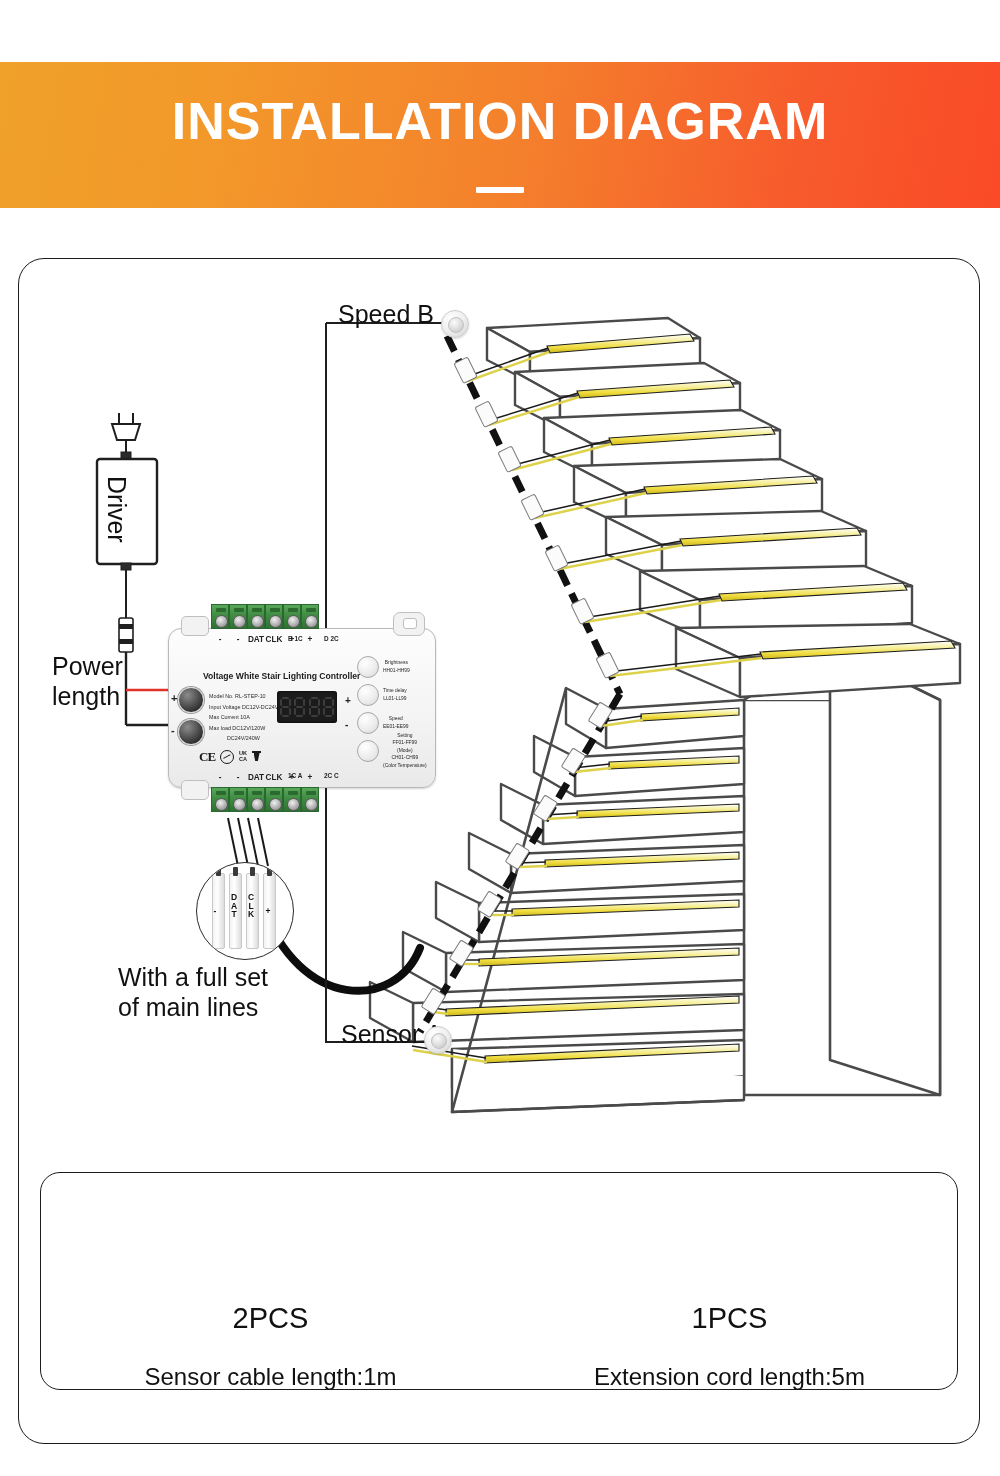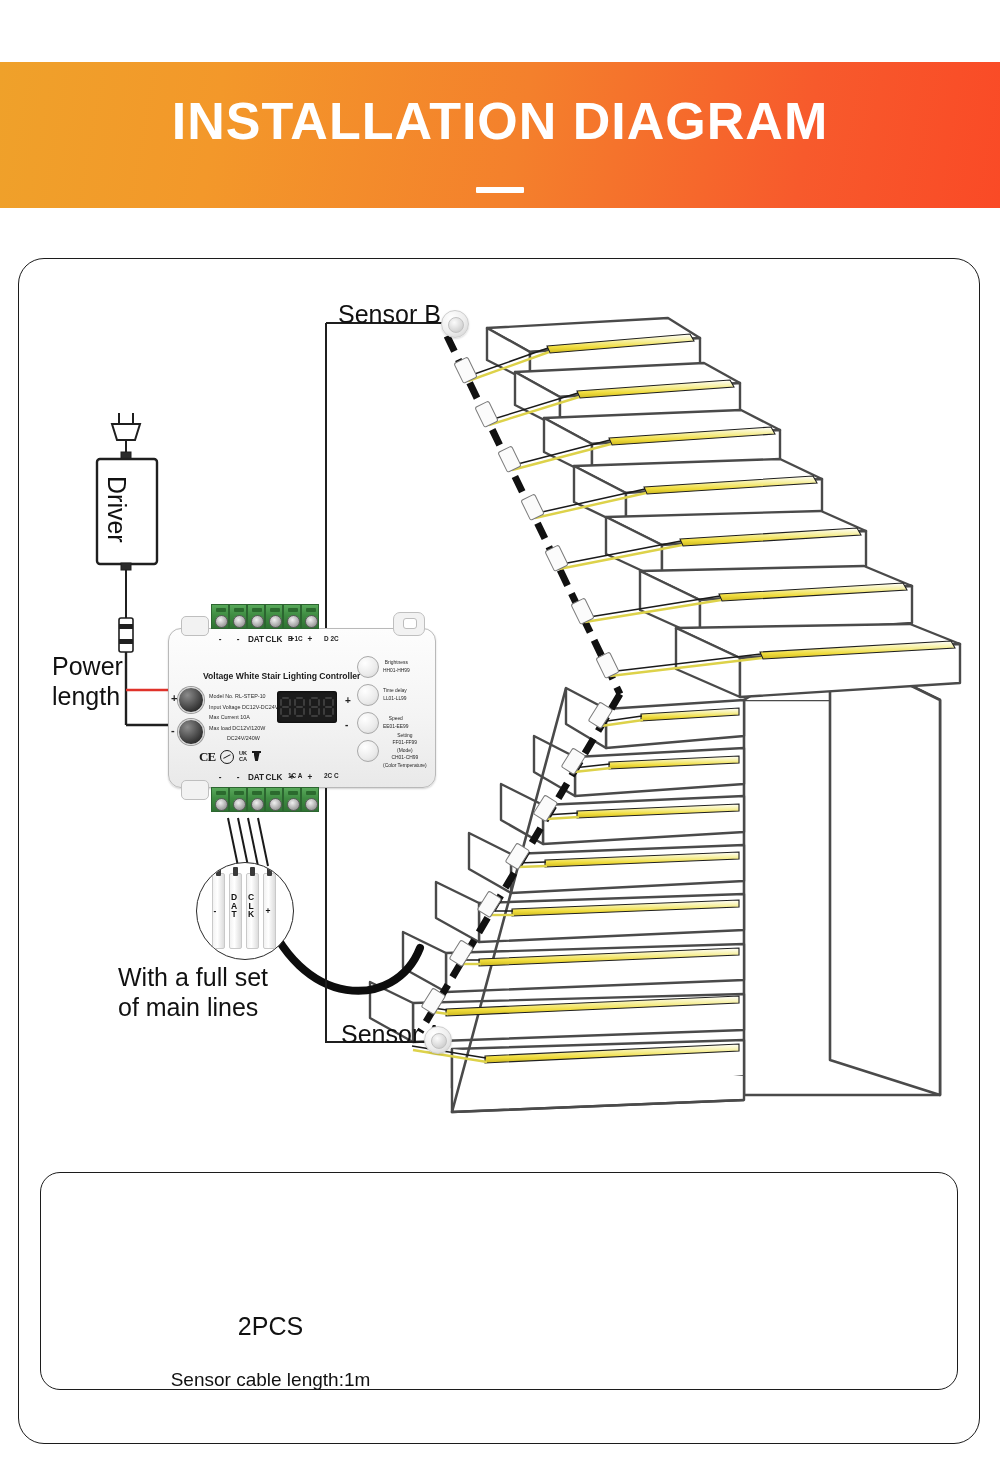--- a/index.html
+++ b/index.html
@@ -178,22 +178,22 @@
   #sensor-a-puck{left:424px;top:1026px;}
 
   
   .acc-card{
     position:absolute;left:40px;top:1172px;width:918px;height:218px;
     border:1.2px solid #1c1c1c;border-radius:20px;box-sizing:border-box;background:#fff;
   }
   .acc-col{position:absolute;top:0;width:459px;height:218px;display:flex;flex-direction:column;align-items:center;}
   .acc-col.left{left:0;} .acc-col.right{left:459px;}
   .acc-art{height:120px;width:100%;position:relative;}
-  .acc-qty{font-size:25px;color:#111;margin-top:19px;}
-  .acc-desc{font-size:19px;color:#111;margin-top:28px;}
+  .acc-qty{font-size:29px;color:#111;margin-top:10px;}
+  .acc-desc{font-size:24px;color:#111;margin-top:28px;}
 </style>
 </head>
 <body>
 
 <div class="banner">
   <h1>INSTALLATION DIAGRAM</h1>
   <div class="rule"></div>
 </div>
 
 <div class="card"></div>
@@ -424,21 +424,21 @@
     <rect x="545" y="1240" width="34" height="20" rx="3" fill="#fbfbfb" stroke="#c8c8c8" stroke-width="1.6"></rect>
     <path d="M552 1244 L552 1256 M558 1244 L558 1256 M564 1244 L564 1256" stroke="#b8b8b8" stroke-width="1.4"></path>
   </g>
 </svg>
 
 <div class="tlabel" id="power-input">Power
 length</div>
 <div class="driver-label">
   <span>Driver</span>
 </div>
-<div class="tlabel" id="sensor-b-label">Sensor B</div>
+<div class="tlabel" id="sensor-b-label">Speed B</div>
 <div class="tlabel" id="sensor-a-label">Sensor A</div>
 <div class="tlabel" id="mainlines-label">With a full set
 of main lines</div>
 
 <div class="puck" id="sensor-b-puck"></div>
 <div class="puck" id="sensor-a-puck"></div>
 
 <div class="magnifier">
   <div class="wend w1"></div>
   <div class="wend w2"></div>
@@ -581,13 +581,18 @@
     <span class="weee"></span>
   </div>
 </div>
 
 <div class="acc-card">
   <div class="acc-col left">
     <div class="acc-art"></div>
     <div class="acc-qty">2PCS</div>
     <div class="acc-desc">Sensor cable length:1m</div>
   </div>
+  <div class="acc-col right">
+    <div class="acc-art"></div>
+    <div class="acc-qty">1PCS</div>
+    <div class="acc-desc">Extension cord length:5m</div>
+  </div>
 </div>
 
 </body></html>

